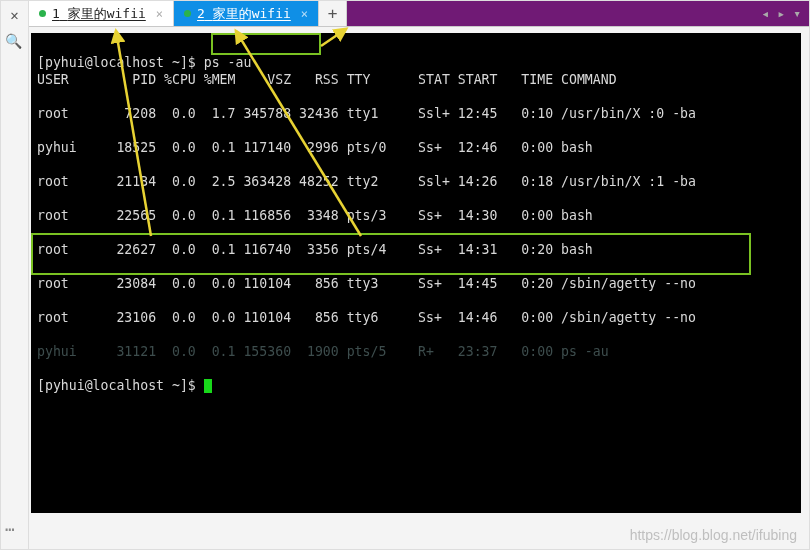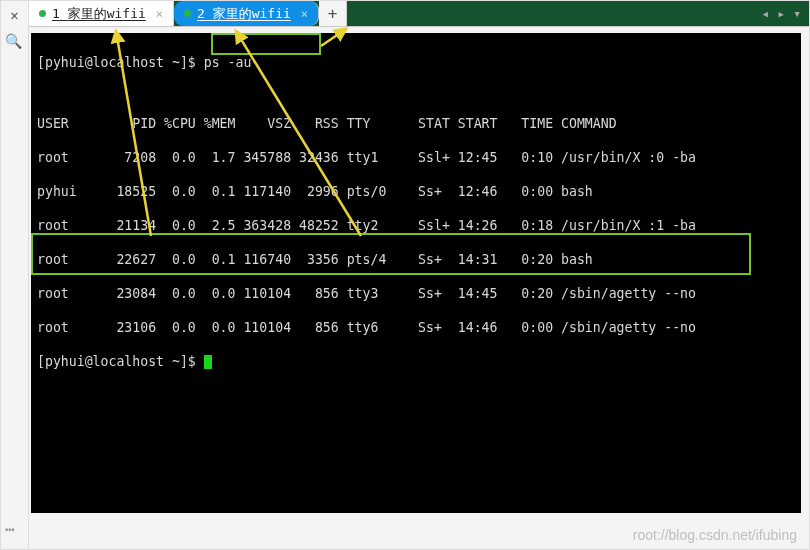--- a/index.html
+++ b/index.html
@@ -31,41 +31,41 @@
     width: 20px; height: 20px;
     display: flex; align-items: center; justify-content: center;
     color: #555; font-size: 14px;
   }
 
   
   .tabbar {
     position: absolute;
     left: 28px; top: 0; right: 0;
     height: 26px;
-    background: #14532d;
+    background: #701a75;
     display: flex;
     align-items: stretch;
     border-bottom: 1px solid #c8c8c8;
   }
   .tab {
     display: flex;
     align-items: center;
     gap: 6px;
     padding: 0 10px;
     border-right: 1px solid #d0d0d0;
     font-size: 13px;
     position: relative;
     white-space: nowrap;
   }
   .tab .dot {
     width: 7px; height: 7px; border-radius: 50%;
     background: #2bb24c;
   }
   .tab.inactive { background: #fff; color: #222; }
-  .tab.active   { background: #0f8fe6; color: #fff; border-radius: 9px; }
+  .tab.active   { background: #0f8fe6; color: #fff; }
   .tab .lbl { text-decoration: underline; text-underline-offset: 2px; }
   .tab .close { font-size: 12px; opacity: .7; margin-left: 4px; }
   .tab.inactive .close { color: #888; }
   .tab.newtab {
     width: 28px; justify-content: center;
     color: #555; font-size: 16px; background:#f4f4f4;
   }
   .tab-spacer { flex: 1; }
   .tab-right {
     display: flex; align-items: center; gap: 8px;
@@ -89,21 +89,21 @@
     font-size: 13.2px;
     position: relative;
   }
   .prompt-row { color: #d8d8d8; }
   .cursor {
     display: inline-block;
     width: 8px; height: 14px;
     background: #18d81a;
     vertical-align: text-bottom;
   }
-  .hdr { color: #d8d8d8; margin-top: 44px; }
+  .hdr { color: #d8d8d8; }
   .row { display: block; }
 
   
   .box {
     position: absolute;
     border: 2.5px solid #7ac122;
     pointer-events: none;
   }
   .box.cmd   { left: 210px; top: 32px;  width: 110px; height: 22px; }
   .box.rows  { left: 30px;  top: 232px; width: 720px; height: 42px; }
@@ -164,23 +164,25 @@
   </div>
 </div>
 
 <div class="term-wrap">
   <div class="term mono">
 <span class="prompt-row"><span>[pyhui@localhost ~]$ </span><span>ps -au</span></span>
 <span class="hdr row">USER        PID %CPU %MEM    VSZ   RSS TTY      STAT START   TIME COMMAND</span>
 <span class="row">root       7208  0.0  1.7 345788 32436 tty1     Ssl+ 12:45   0:10 /usr/bin/X :0 -ba</span>
 <span class="row">pyhui     18525  0.0  0.1 117140  2996 pts/0    Ss+  12:46   0:00 bash</span>
 <span class="row">root      21134  0.0  2.5 363428 48252 tty2     Ssl+ 14:26   0:18 /usr/bin/X :1 -ba</span>
+<span class="row">root      22565  0.0  0.1 116856  3348 pts/3    Ss+  14:30   0:00 bash</span>
 <span class="row">root      22627  0.0  0.1 116740  3356 pts/4    Ss+  14:31   0:20 bash</span>
 <span class="row">root      23084  0.0  0.0 110104   856 tty3     Ss+  14:45   0:20 /sbin/agetty --no</span>
 <span class="row">root      23106  0.0  0.0 110104   856 tty6     Ss+  14:46   0:00 /sbin/agetty --no</span>
+<span class="row faded">pyhui     31121  0.0  0.1 155360  1900 pts/5    R+   23:37   0:00 ps -au</span>
 <span class="prompt-row"><span>[pyhui@localhost ~]$ </span><span class="cursor"></span></span>
   </div>
 </div>
 
 <div class="box cmd"></div>
 <div class="box rows"></div>
 
 <svg class="arrows">
   <defs>
     <marker id="ah" viewBox="0 0 10 10" refX="8" refY="5" markerWidth="6" markerHeight="6" orient="auto-start-reverse">
@@ -189,13 +191,13 @@
   </defs>
 
   <line x1="150" y1="235" x2="115" y2="30" stroke="#e7d233" stroke-width="2.5" marker-end="url(#ah)"></line>
 
   <line x1="360" y1="235" x2="235" y2="30" stroke="#e7d233" stroke-width="2.5" marker-end="url(#ah)"></line>
 
   <line x1="320" y1="45" x2="345" y2="28" stroke="#e7d233" stroke-width="2.5" marker-end="url(#ah)"></line>
 </svg>
 
 <div class="ellipsis">…</div>
-<div class="watermark">root://blog.csdn.net/ifubing</div>
+<div class="watermark">https://blog.blog.net/ifubing</div>
 
 </body></html>

